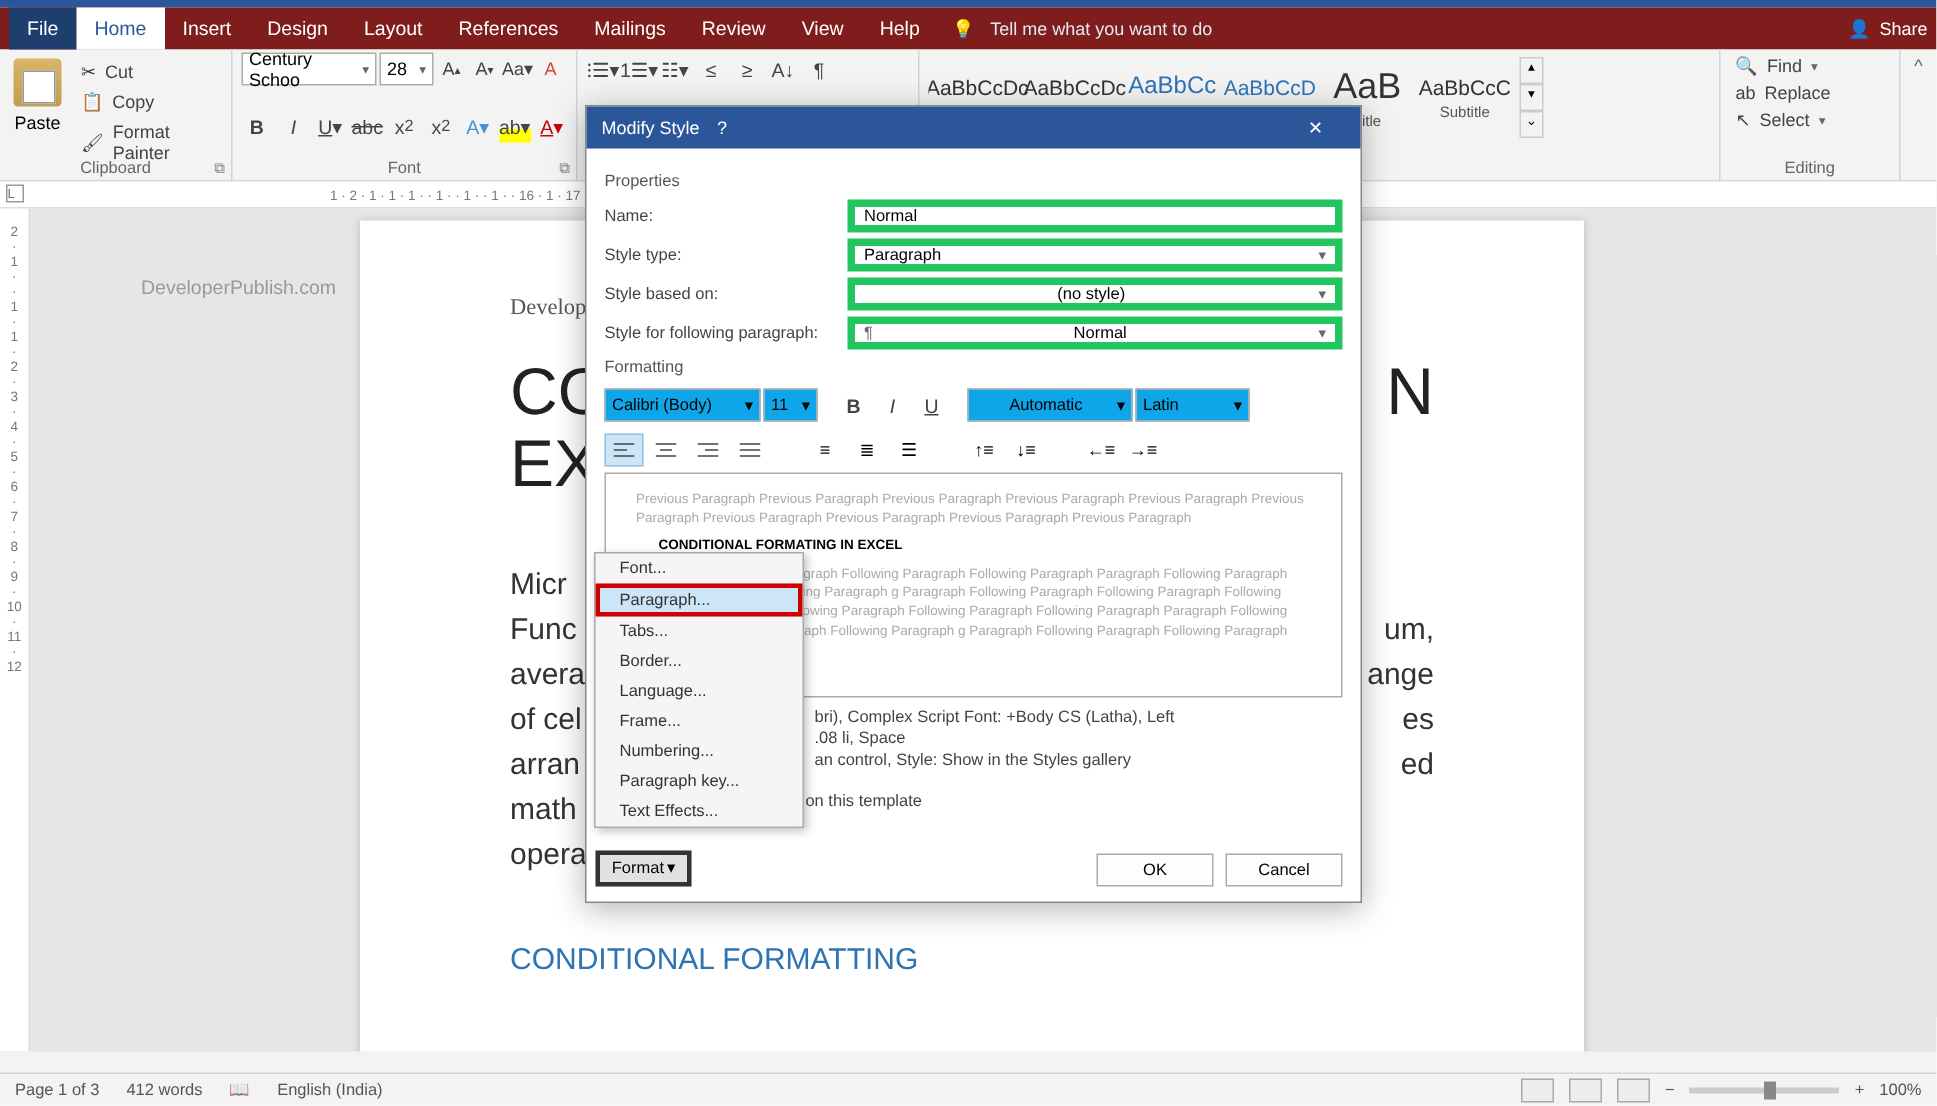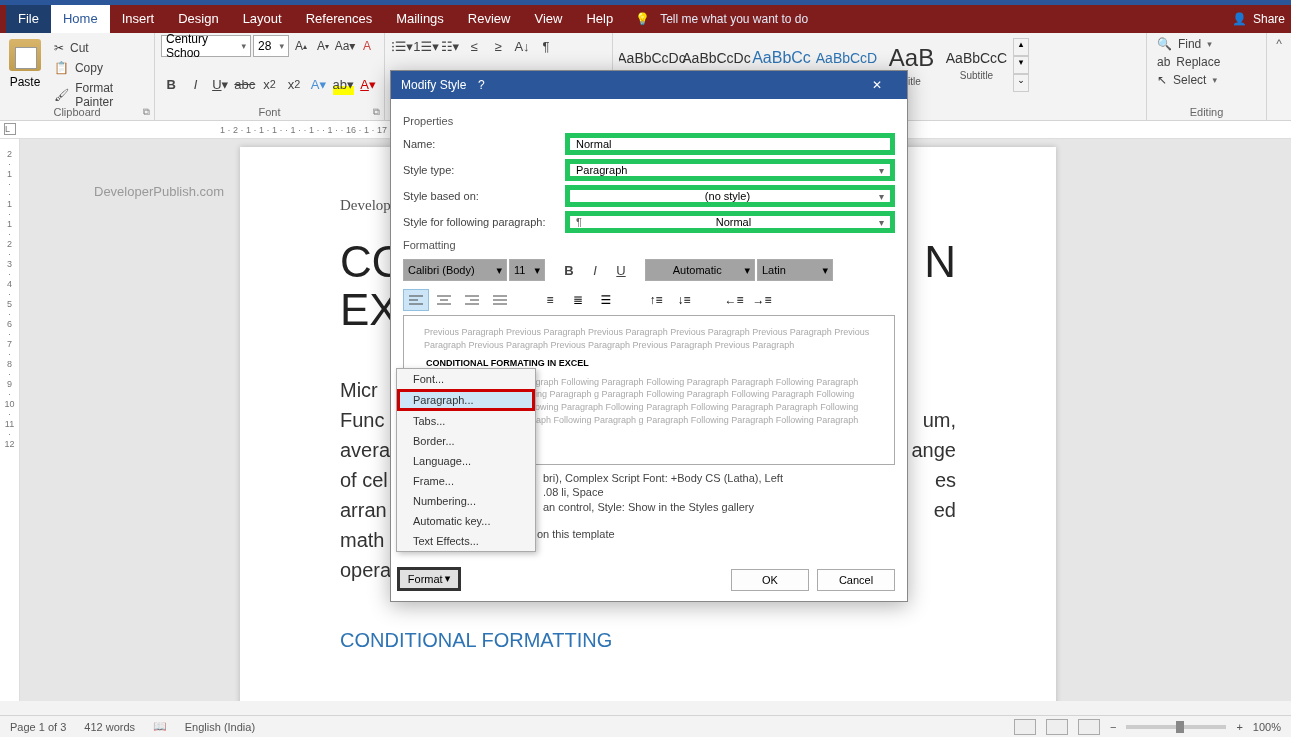--- a/index.html
+++ b/index.html
@@ -63,28 +63,28 @@
 .dialog-title .close{margin-left:auto;width:40px;text-align:center;cursor:pointer}
 .dialog-title .help{width:30px;text-align:center;cursor:pointer}
 .dialog-body{padding:10px 12px}
 .section-label{font-size:11px;color:#555;margin:6px 0}
 .prop-row{display:flex;align-items:center;margin:4px 0}
 .prop-row label{width:162px;font-size:11px;color:#444}
 .prop-row .input{flex:1;height:22px;border:5px solid #22c55e;background:#fff;padding:0 6px;font-size:11px;display:flex;align-items:center;justify-content:space-between}
 .prop-row .input .arrow{color:#666;font-size:10px}
 .prop-row .input.pilcrow::before{content:'¶';margin-right:6px;color:#666}
 .fmt-toolbar{display:flex;gap:2px;align-items:center;margin:8px 0;flex-wrap:wrap}
-.fmt-toolbar .sel{height:22px;border:1px solid #ababab;background:#a3a3a3;padding:0 4px;font-size:11px;display:flex;align-items:center;justify-content:space-between}
+.fmt-toolbar .sel{height:22px;border:1px solid #ababab;background:#0ea5e9;padding:0 4px;font-size:11px;display:flex;align-items:center;justify-content:space-between}
 .fmt-toolbar .fbtn{width:24px;height:22px;display:flex;align-items:center;justify-content:center;border:1px solid transparent;font-size:13px;color:#444}
 .align-row{display:flex;gap:2px;margin:4px 0}
 .align-row .abtn{width:26px;height:22px;display:flex;align-items:center;justify-content:center;border:1px solid transparent}
 .align-row .abtn.active{background:#cde6f7;border-color:#92c0e0}
 .align-row .gap{width:20px}
 .preview-box{border:1px solid #ababab;height:150px;padding:10px 20px;font-size:9px;color:#aaa;line-height:1.4;overflow:hidden}
-.preview-box .sample{color:#000;font-weight:bold;font-size:9px;margin:6px 2px}
+.preview-box .sample{color:#000;font-weight:bold;font-size:9px;margin:6px 15px}
 .desc-box{border:none;padding:6px 0;font-size:11px;color:#444;line-height:1.3}
 .radio-row{display:flex;gap:24px;font-size:11px;color:#444;margin:8px 0}
 .radio-row label{display:flex;align-items:center;gap:6px}
 .radio-row input{margin:0}
 .dialog-buttons{display:flex;justify-content:flex-end;gap:8px;padding:10px 12px}
 .dlg-btn{width:78px;height:22px;border:1px solid #ababab;background:#fdfdfd;font-size:11px;cursor:pointer}
 .format-btn-wrap{position:absolute;left:6px;bottom:10px}
 .format-btn{width:64px;height:24px;border:3px solid #333;background:#e1e1e1;font-size:11px;cursor:pointer;display:flex;align-items:center;justify-content:center;gap:2px}
 
 
@@ -465,21 +465,21 @@
 </div>
 
 <div class="format-menu">
   <div class="mitem"><span>Font...</span></div>
   <div class="mitem highlight"><span>Paragraph...</span></div>
   <div class="mitem"><span>Tabs...</span></div>
   <div class="mitem"><span>Border...</span></div>
   <div class="mitem"><span>Language...</span></div>
   <div class="mitem"><span>Frame...</span></div>
   <div class="mitem"><span>Numbering...</span></div>
-  <div class="mitem"><span>Automatic key...</span></div>
+  <div class="mitem"><span>Paragraph key...</span></div>
   <div class="mitem"><span>Text Effects...</span></div>
 </div>
 
 <div class="statusbar">
   <span>Page 1 of 3</span>
   <span>412 words</span>
   <span>📖</span>
   <span>English (India)</span>
   <div class="right">
     <div class="view-btn"></div>

